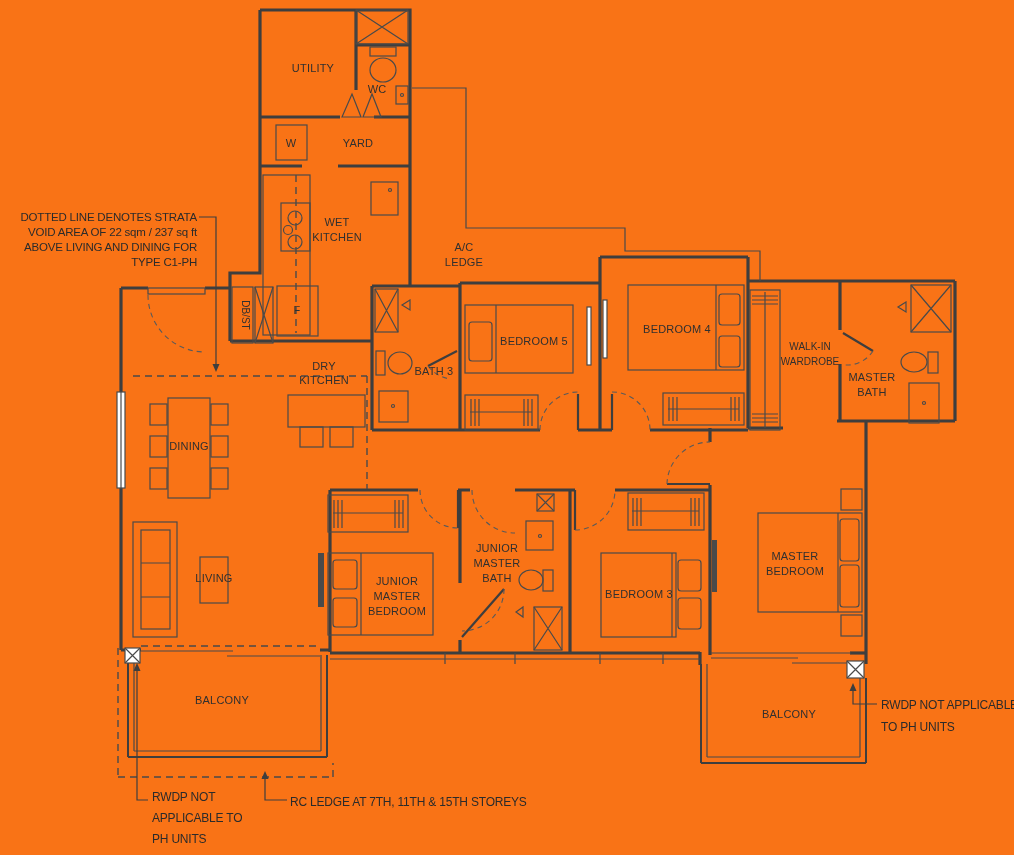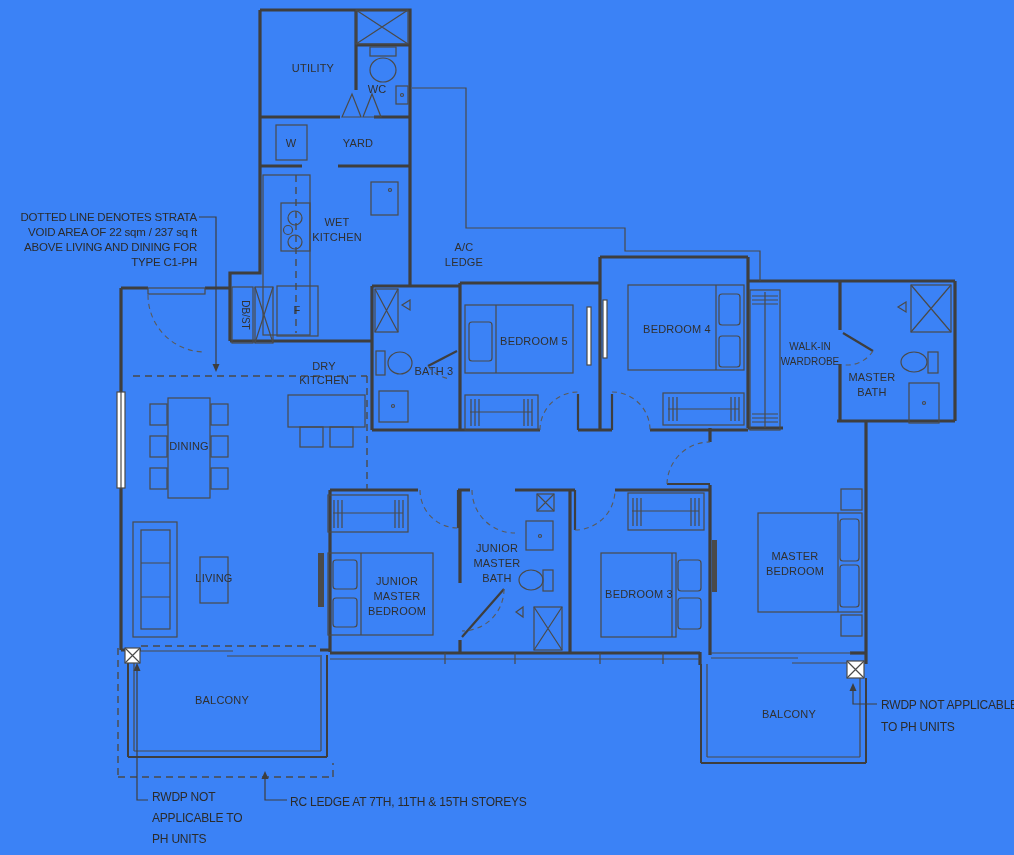--- a/index.html
+++ b/index.html
@@ -1,16 +1,16 @@
 <!DOCTYPE html>
 <html><head>
 <meta charset="utf-8">
 <style>
   html,body{margin:0;padding:0;background:#ffffff;}
-  .stage{width:1014px;height:855px;position:relative;background:#3b82f6;overflow:hidden;}
+  .stage{width:1014px;height:855px;position:relative;background:#f97316;overflow:hidden;}
   svg{display:block;}
   svg text{font-family:"Liberation Sans","DejaVu Sans",sans-serif;}
   .room-label{font-size:11px;fill:#303030;letter-spacing:.2px;}
   .tiny-label{font-size:10px;fill:#303030;}
   .anno{font-size:12px;fill:#2b2b2b;letter-spacing:-.2px;}
   .anno-s{font-size:11.5px;fill:#2b2b2b;letter-spacing:-.2px;}
   .wall{stroke:#3e3e3e;stroke-width:3.2;fill:none;stroke-linecap:butt;}
   .wallmed{stroke:#3e3e3e;stroke-width:2;fill:none;}
   .thin{stroke:#4a4a4a;stroke-width:1.2;fill:none;}
   .thinw{stroke:#4a4a4a;stroke-width:1.2;fill:#fff;}

